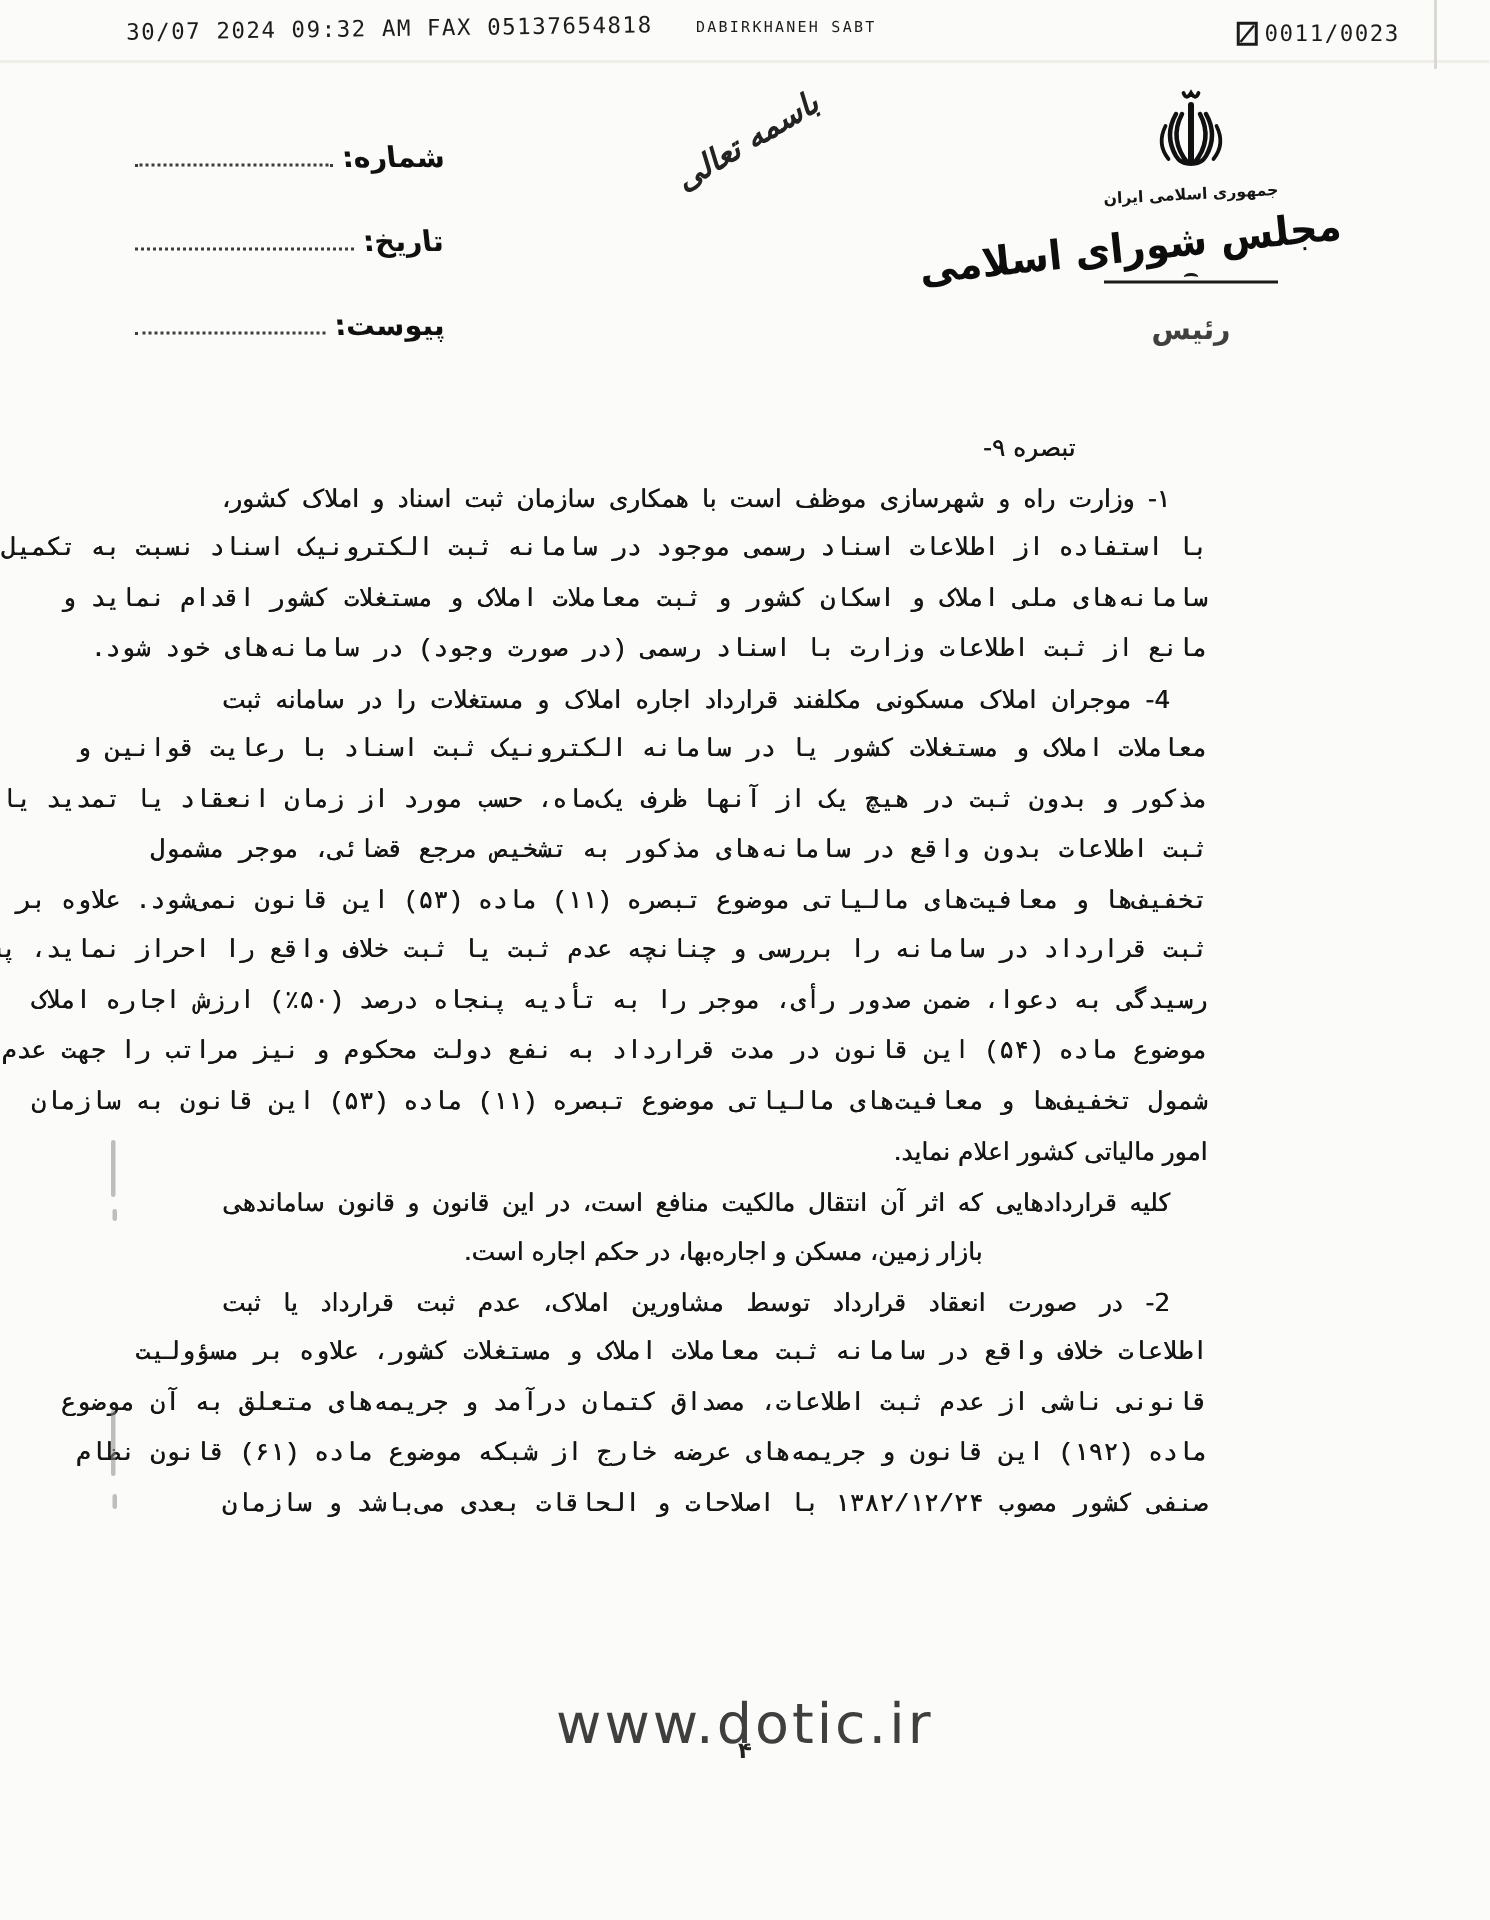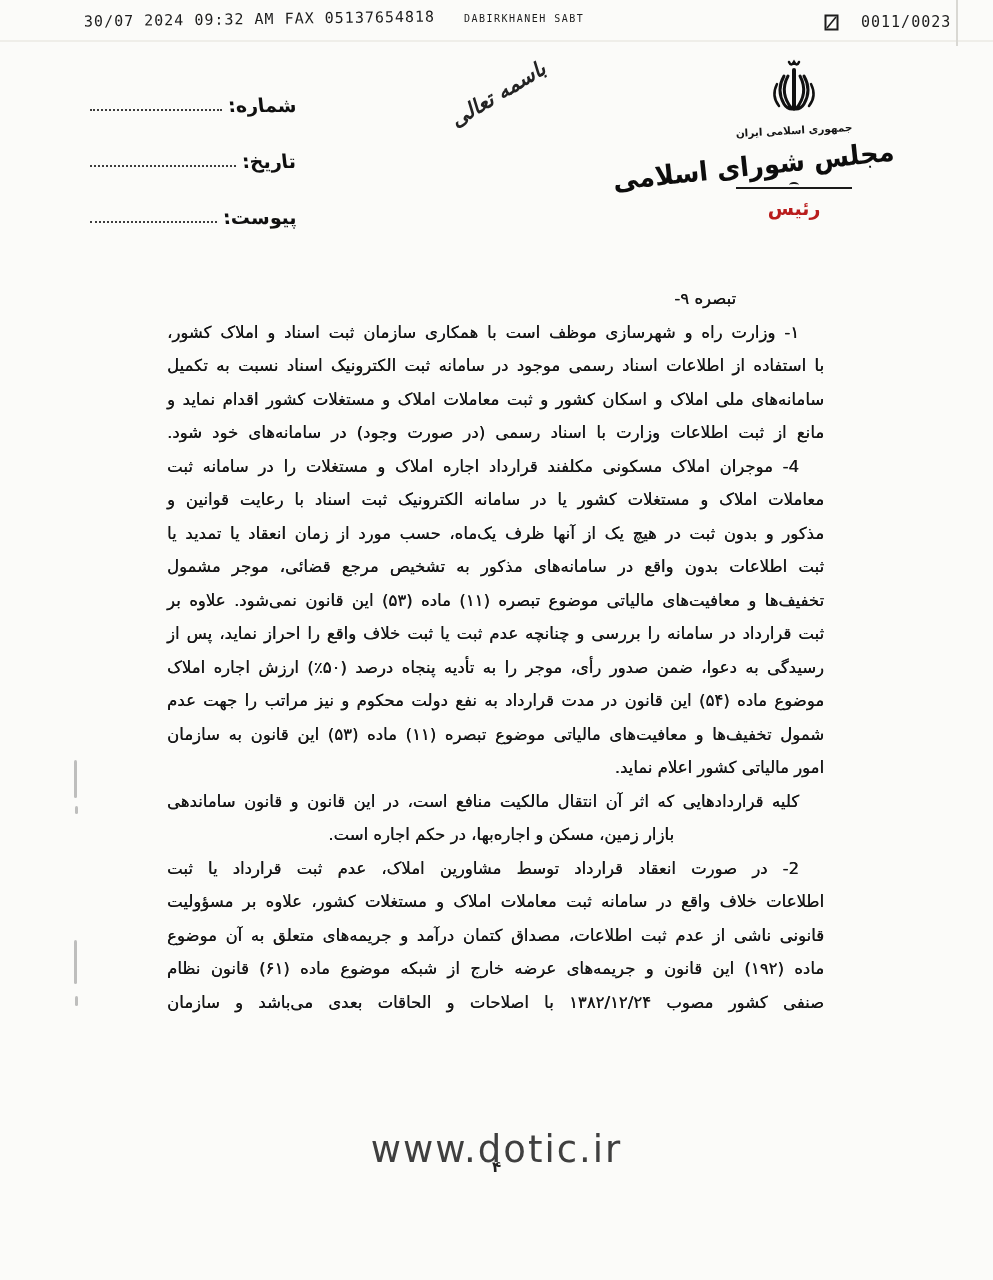--- a/index.html
+++ b/index.html
@@ -15,21 +15,21 @@
     left:84px;top:10px;
     font-family:"DejaVu Sans Mono",monospace;font-size:15px;letter-spacing:1px;
     color:#1c1c1c;transform:rotate(-0.8deg);white-space:nowrap;
   }
   .fax-center{
     left:464px;top:13px;
     font-family:"DejaVu Sans Mono",monospace;font-size:10px;letter-spacing:1.5px;
     color:#1c1c1c;white-space:nowrap;
   }
   .fax-right{
-    left:824px;top:13px;display:flex;align-items:center;gap:22px;
+    left:824px;top:13px;display:flex;align-items:center;gap:4px;
     font-family:"DejaVu Sans Mono",monospace;font-size:15px;letter-spacing:1px;color:#1c1c1c;
   }
   .scanline{left:0;top:40px;width:993px;height:2px;background:#efeee9;}
   .edge-band{left:956px;top:0;width:2px;height:46px;background:#d9d8d3;}
 
   
   .meta{left:88px;top:84px;width:208px;}
   .meta-row{display:flex;direction:rtl;align-items:flex-end;margin-bottom:24px;height:32px;}
   .meta-label{font-size:19px;font-weight:bold;color:#101010;white-space:nowrap;transform:skewX(6deg);}
   .meta-dots{flex:1;border-bottom:2px dotted #3d3d3d;margin:0 6px 5px 2px;height:2px;}
@@ -50,30 +50,30 @@
   }
   .assembly{
     font-size:27px;font-weight:bold;color:#0d0d0d;white-space:nowrap;
     transform:rotate(-6deg) scaleX(.95);margin-top:10px;
   }
   .divider{width:116px;height:2px;background:#1a1a1a;margin:10px auto 0 auto;position:relative;}
   .divider:before{
     content:"";position:absolute;left:50%;top:-5px;width:10px;height:4px;
     border-radius:50%;border-top:2px solid #1a1a1a;transform:translateX(-50%);
   }
-  .role{font-size:19px;font-weight:bold;color:#b91c1c;margin-top:8px;}
+  .role{font-size:19px;font-weight:bold;color:#404040;margin-top:20px;}
 
   
   .body-text{
-    left:167px;top:282px;width:657px;direction:rtl;
+    left:148px;top:282px;width:657px;direction:rtl;
     font-size:16.5px;color:#161616;
     text-shadow:0.3px 0 0 currentColor;
   }
   .line{height:33.5px;line-height:33.5px;text-align:right;white-space:nowrap;}
-  .line.j{text-align:justify;text-align-last:justify;}
+  .line.j{text-align:justify;text-align-last:justify;font-family:Liberation Mono, monospace;}
   .line.p1{text-align:justify;text-align-last:justify;padding-right:25px;}
   .line.head{padding-right:88px;}
   .line.mid{padding-right:150px;}
 
   
   .page-num{left:0;top:1158px;width:993px;text-align:center;font-size:15px;font-weight:bold;color:#222;}
   .site{
     left:0;top:1128px;width:993px;text-align:center;
     font-size:37px;color:#3f3f3f;letter-spacing:2px;
   }

